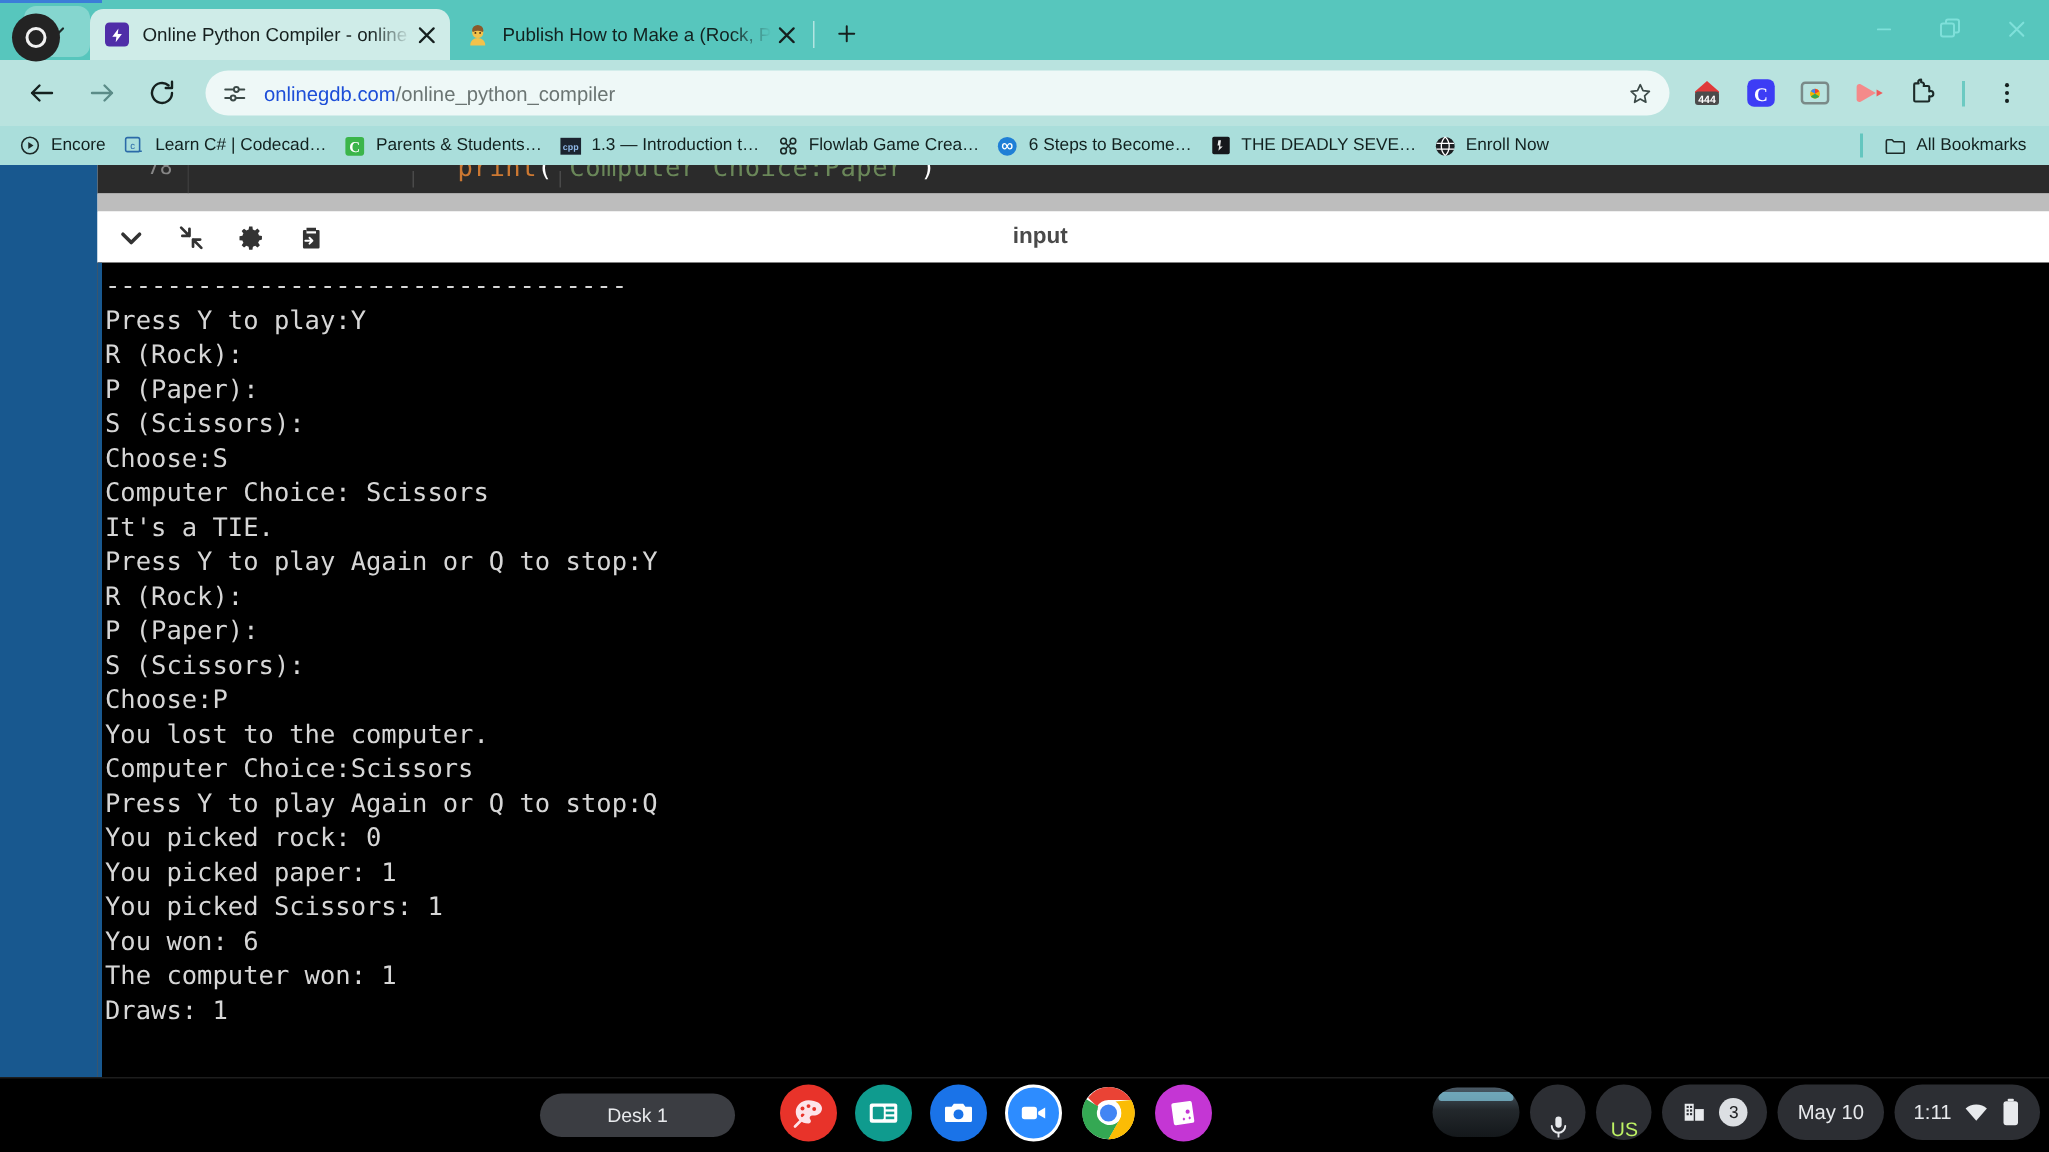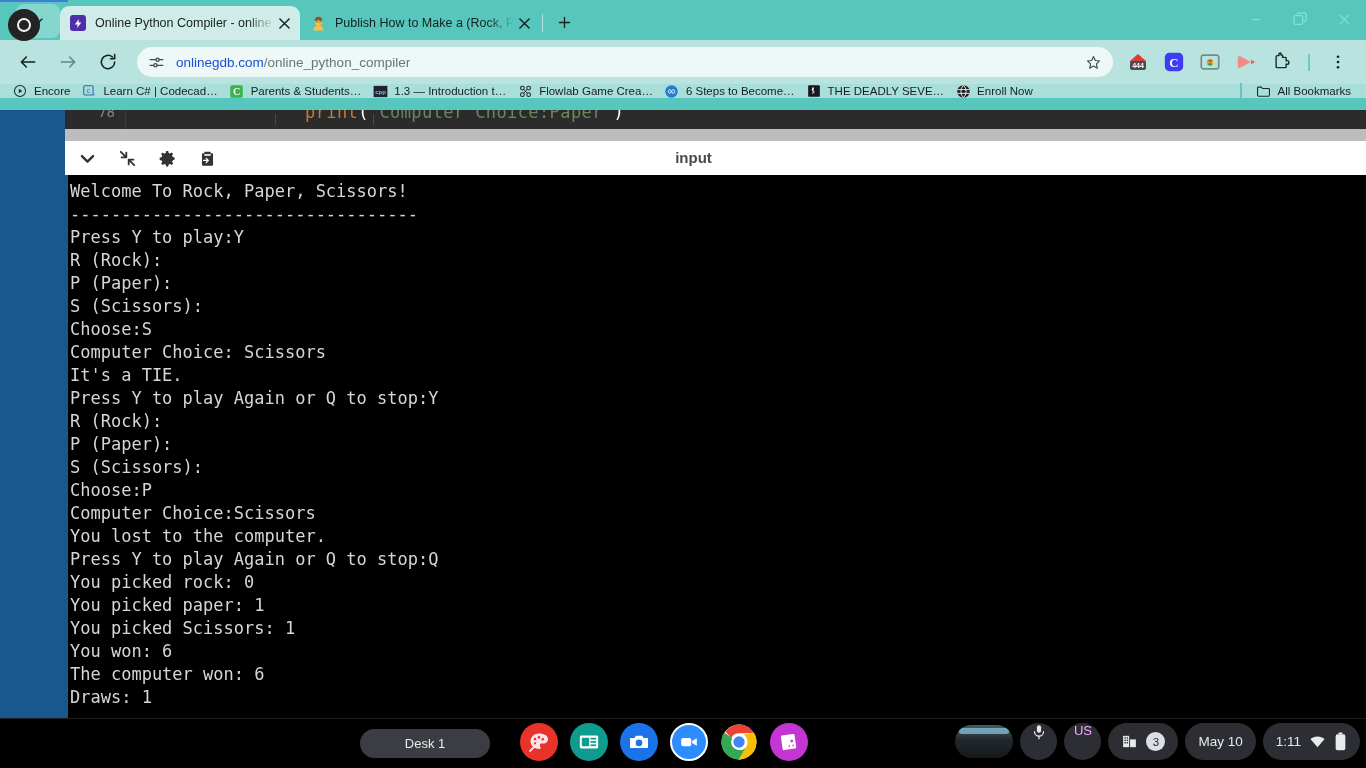--- a/index.html
+++ b/index.html
@@ -192,21 +192,21 @@
     position: relative;
   }
   .tb-divider {
     width: 2px; height: 17px;
     background: #6ccac2;
     margin: 0 8px;
   }
 
   
   .bookmarks {
-    height: 14px;
+    height: 26px;
     background: #aadedb;
     display: flex;
     align-items: center;
     padding: 0 8px;
     box-sizing: border-box;
     font-size: 11.5px;
     color: #12211f;
     position: relative;
   }
   .bm {
@@ -430,22 +430,22 @@
     padding: 0 13px;
     color: #e8eaed;
     font-size: 13.5px;
     cursor: pointer;
     gap: 8px;
   }
   .tray-round {
     width: 37px; height: 37px;
     border-radius: 50%;
     background: #2c2e33;
-    display: flex; align-items: flex-start; justify-content: center;
-    color: #f0abfc;
+    display: flex; align-items: flex-end; justify-content: center;
+    color: #bef264;
     font-size: 13px;
     cursor: pointer;
   }
   .tray-preview {
     width: 58px; height: 33px;
     border-radius: 17px;
     background: linear-gradient(180deg,#4a5a66 0%, #23282c 45%, #14181b 100%);
     cursor: pointer;
     overflow: hidden;
     position: relative;
@@ -759,42 +759,41 @@
             <path d="M6 5.5h2v3h8v-3h2a1 1 0 011 1V20a1 1 0 01-1 1H6a1 1 0 01-1-1V6.5a1 1 0 011-1z" fill="#333333"></path>
             <path d="M7 14.5h6M10.5 12l2.5 2.5-2.5 2.5" stroke="#ffffff" stroke-width="1.6" fill="none" stroke-linecap="round" stroke-linejoin="round"></path>
           </svg>
         </div>
         <div class="console-title">input</div>
       </div>
 
       <div class="terminal">
         <div class="term-accent"></div>
         <div id="term-lines">
-            <div class="term-line">Welcome To Rock, Paper, Scissors!</div>
             <div class="term-line">----------------------------------</div>
             <div class="term-line">Press Y to play:Y</div>
             <div class="term-line">R (Rock):</div>
             <div class="term-line">P (Paper):</div>
             <div class="term-line">S (Scissors):</div>
             <div class="term-line">Choose:S</div>
             <div class="term-line">Computer Choice: Scissors</div>
             <div class="term-line">It's a TIE.</div>
             <div class="term-line">Press Y to play Again or Q to stop:Y</div>
             <div class="term-line">R (Rock):</div>
             <div class="term-line">P (Paper):</div>
             <div class="term-line">S (Scissors):</div>
             <div class="term-line">Choose:P</div>
+            <div class="term-line">You lost to the computer.</div>
             <div class="term-line">Computer Choice:Scissors</div>
-            <div class="term-line">You lost to the computer.</div>
             <div class="term-line">Press Y to play Again or Q to stop:Q</div>
             <div class="term-line">You picked rock: 0</div>
             <div class="term-line">You picked paper: 1</div>
             <div class="term-line">You picked Scissors: 1</div>
             <div class="term-line">You won: 6</div>
-            <div class="term-line">The computer won: 6</div>
+            <div class="term-line">The computer won: 1</div>
             <div class="term-line">Draws: 1</div>
           </div>
       </div>
 
     </div>
   </div>
 
   <div id="shelf">
     <div class="shelf-hairline"></div>
   </div>

